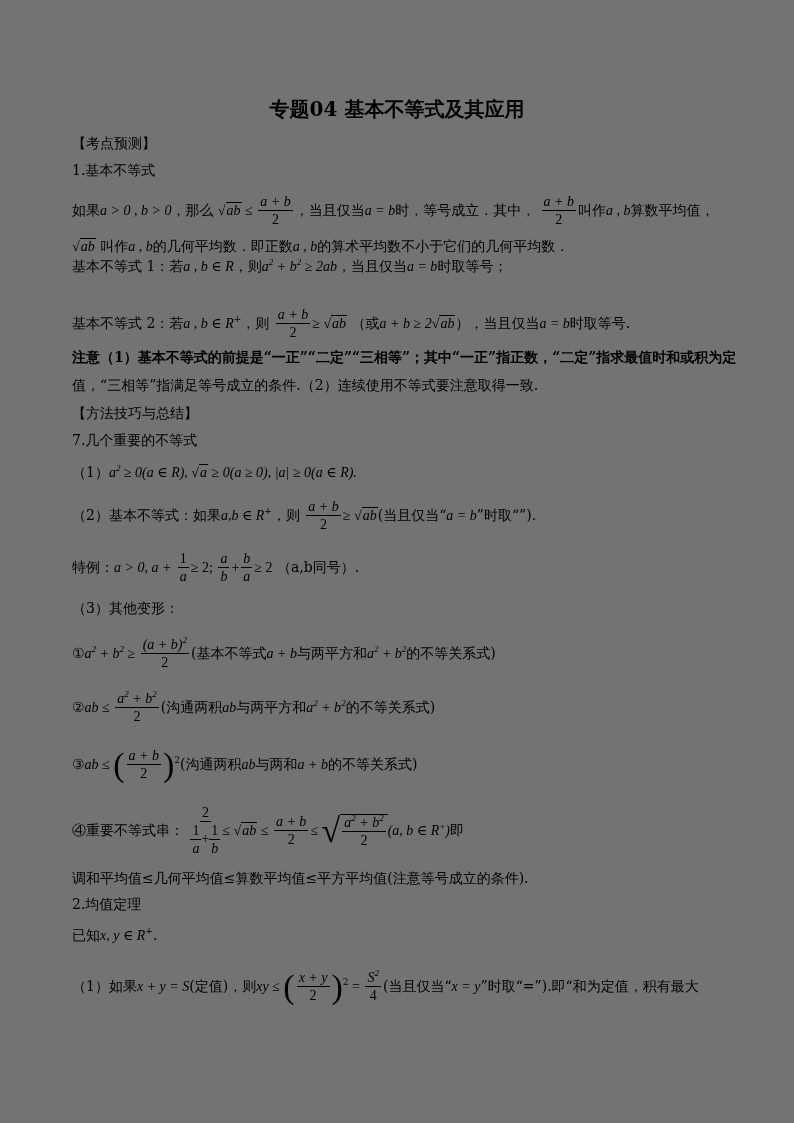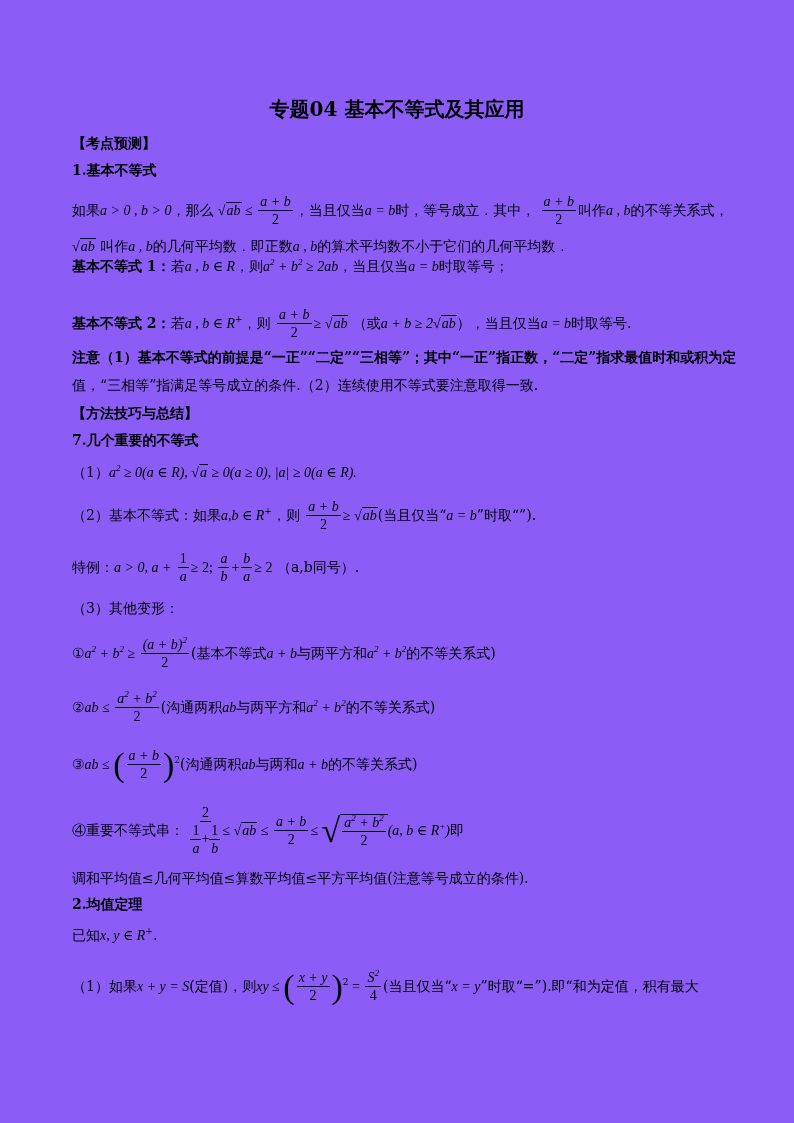--- a/index.html
+++ b/index.html
@@ -1,22 +1,22 @@
 <!DOCTYPE html>
 <html><head>
 <meta charset="utf-8">
 <style>
   html, body { margin: 0; padding: 0; background: #ffffff; }
   body { width: 794px; height: 1123px; position: relative; overflow: hidden;
          font-family: "DejaVu Serif", "Liberation Serif", serif; color: #000; }
-  .page { position: absolute; left: 0; top: 0; width: 794px; height: 1123px; background: #8b5cf6; }
+  .page { position: absolute; left: 0; top: 0; width: 794px; height: 1123px; background: #737373; }
   .title { position: absolute; top: 96px; left: 0; width: 794px; text-align: center;
            font-size: 20px; font-weight: bold; letter-spacing: 0px; }
   .line { position: absolute; left: 72px; font-size: 14px; white-space: nowrap; line-height: 20px; }
-  .b { font-weight: bold; }
+  .b { font-weight: normal; }
   .m { font-family: "Liberation Serif", "DejaVu Serif", serif; font-style: italic; }
   .mu { font-family: "Liberation Serif", "DejaVu Serif", serif; }
   .frac { display: inline-flex; flex-direction: column; align-items: center; vertical-align: middle;
           margin: 0 2px; line-height: 1; font-family: "Liberation Serif", serif; }
   .frac .num { border-bottom: 1px solid #000; padding: 0 2px 1px 2px; font-style: italic; }
   .frac .den { padding-top: 2px; }
   .frac .den.i { font-style: italic; }
   .sqrt { display: inline-block; font-family: "Liberation Serif", serif; }
   .sqrt .rad { border-top: 1px solid #000; font-style: italic; padding: 0 1px; }
   sup { font-size: 9px; vertical-align: super; line-height: 0; }
@@ -38,21 +38,21 @@
   <div class="line" style="top:195px;">
     <span>如果</span><span class="m">a &gt; 0 , b &gt; 0</span><span>，那么</span>
     <span class="sqrt">√<span class="rad">ab</span></span><span class="mu"> ≤ </span>
     <span class="frac">
         <span class="num">a + b</span>
         <span class="den">2</span>
       </span><span>，当且仅当</span><span class="m">a = b</span><span>时，等号成立．其中，</span>
     <span class="frac">
         <span class="num">a + b</span>
         <span class="den">2</span>
-      </span><span>叫作</span><span class="m">a , b</span><span>的不等关系式，</span>
+      </span><span>叫作</span><span class="m">a , b</span><span>算数平均值，</span>
   </div>
 
   <div class="line" style="top:236px;">
     <span class="sqrt">√<span class="rad">ab</span></span>
     <span>叫作</span><span class="m">a , b</span><span>的几何平均数．即正数</span><span class="m">a , b</span><span>的算术平均数不小于它们的几何平均数．</span>
   </div>
 
   <div class="line" style="top:256px;">
     <span class="b">基本不等式 1：</span><span>若</span><span class="m">a , b ∈ R</span><span>，则</span><span class="m">a<sup>2</sup> + b<sup>2</sup> ≥ 2ab</span><span>，当且仅当</span><span class="m">a = b</span><span>时取等号；</span>
   </div>

